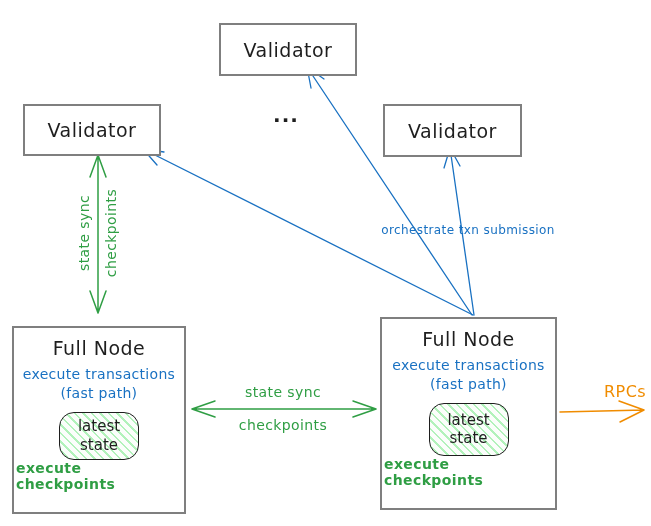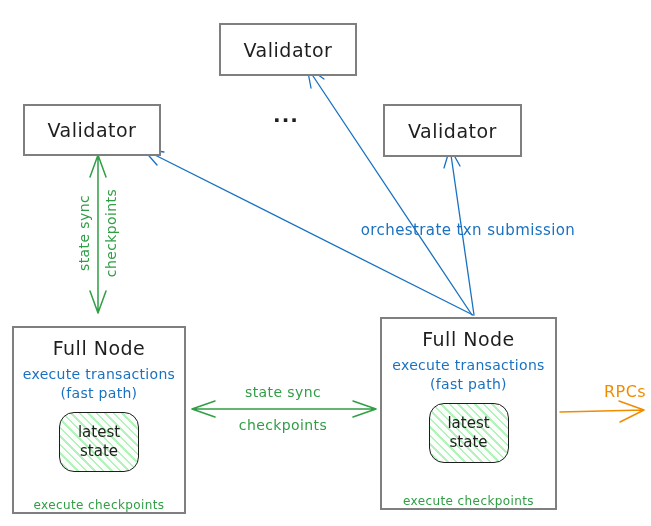--- a/index.html
+++ b/index.html
@@ -22,26 +22,26 @@
     background:#ffffff;
     border:2px solid var(--c-border,#7f7f7f);
     box-sizing:border-box;
   }
   .validator{
     display:flex;align-items:center;justify-content:center;
     font-size:19px;letter-spacing:0.5px;margin-top:13px;
   }
   .fullnode{
     display:flex;flex-direction:column;align-items:center;
-    padding:7px 2px 0;
+    padding:7px 2px 20px;
   }
   .fn-title{font-size:19px;letter-spacing:0.5px;margin-top:2px;}
   .fn-blue{font-size:14px;line-height:1.32;color:var(--c-blue,#1971c2);letter-spacing:0.3px;margin-top:1px;}
   .fn-blue.first{margin-top:6px;}
-  .fn-green{font-size:12px;color:var(--c-green,#2f9e44);letter-spacing:0.4px;margin-top:auto;}
+  .fn-green{font-size:14px;color:var(--c-green,#2f9e44);letter-spacing:0.4px;margin-top:auto;font-weight:bold;}
   .state-box{
     width:80px;height:60px;margin-top:9px;
     border:1.6px solid var(--c-ink,#1e1e1e);
     border-radius:15px;
     box-sizing:border-box;
     display:flex;flex-direction:column;align-items:center;justify-content:center;
     font-size:15px;line-height:1.25;
     background-color:#fbfefb;
     background-image:repeating-linear-gradient(45deg,
       var(--c-green-light,#b2f2bb) 0px, var(--c-green-light,#b2f2bb) 1.6px,
@@ -54,21 +54,21 @@
   }
   .label.vertical{transform:translate(-50%,-50%) rotate(-90deg);}
   .blue{color:var(--c-blue,#1971c2);}
   .green{color:var(--c-green,#2f9e44);}
   .orange{color:var(--c-orange,#f08c00);}
   .ellipsis{
     position:absolute;z-index:3;transform:translate(-50%,-50%);
     font-size:20px;font-weight:bold;letter-spacing:1px;color:var(--c-ink,#1e1e1e);
   }
   .rpcs-label{font-size:16px;}
-  .orch-label{font-size:15px;}
+  .orch-label{font-size:12px;}
 </style>
 </head>
 <body>
 
 <div class="canvas">
 
   <svg class="arrows" width="651" height="526" viewBox="0 0 651 526">
 
     <g>
       <path class="stroke-blue" d="M473,315 L143,149 M143,149 L157,165 M143,149 L164,152"></path>

